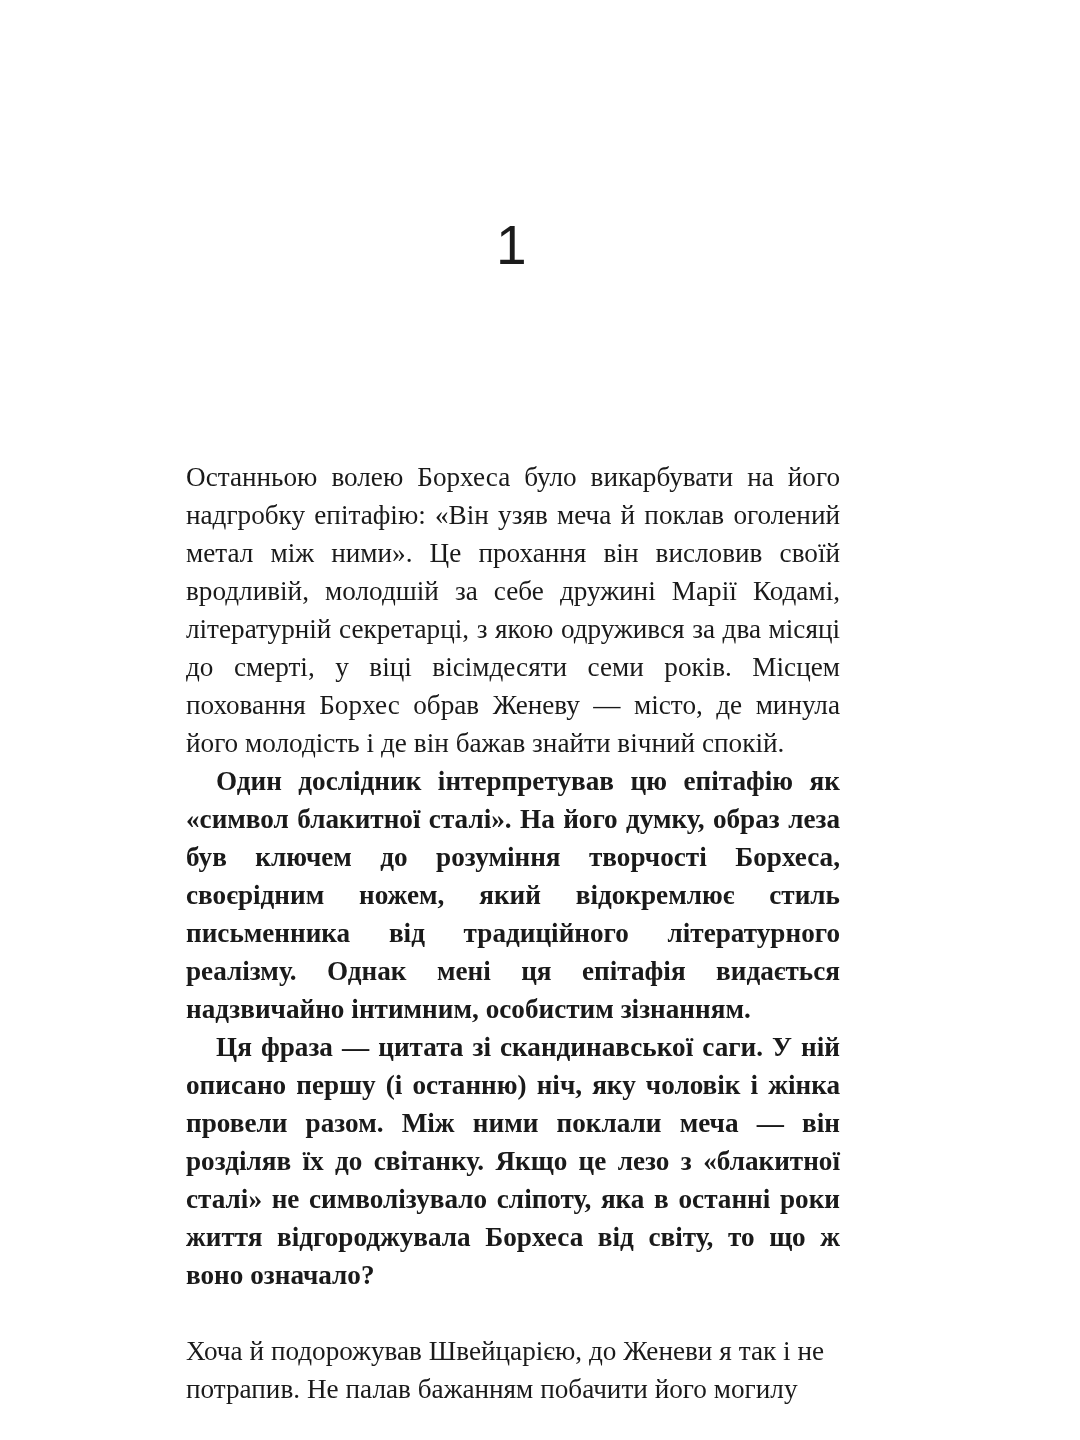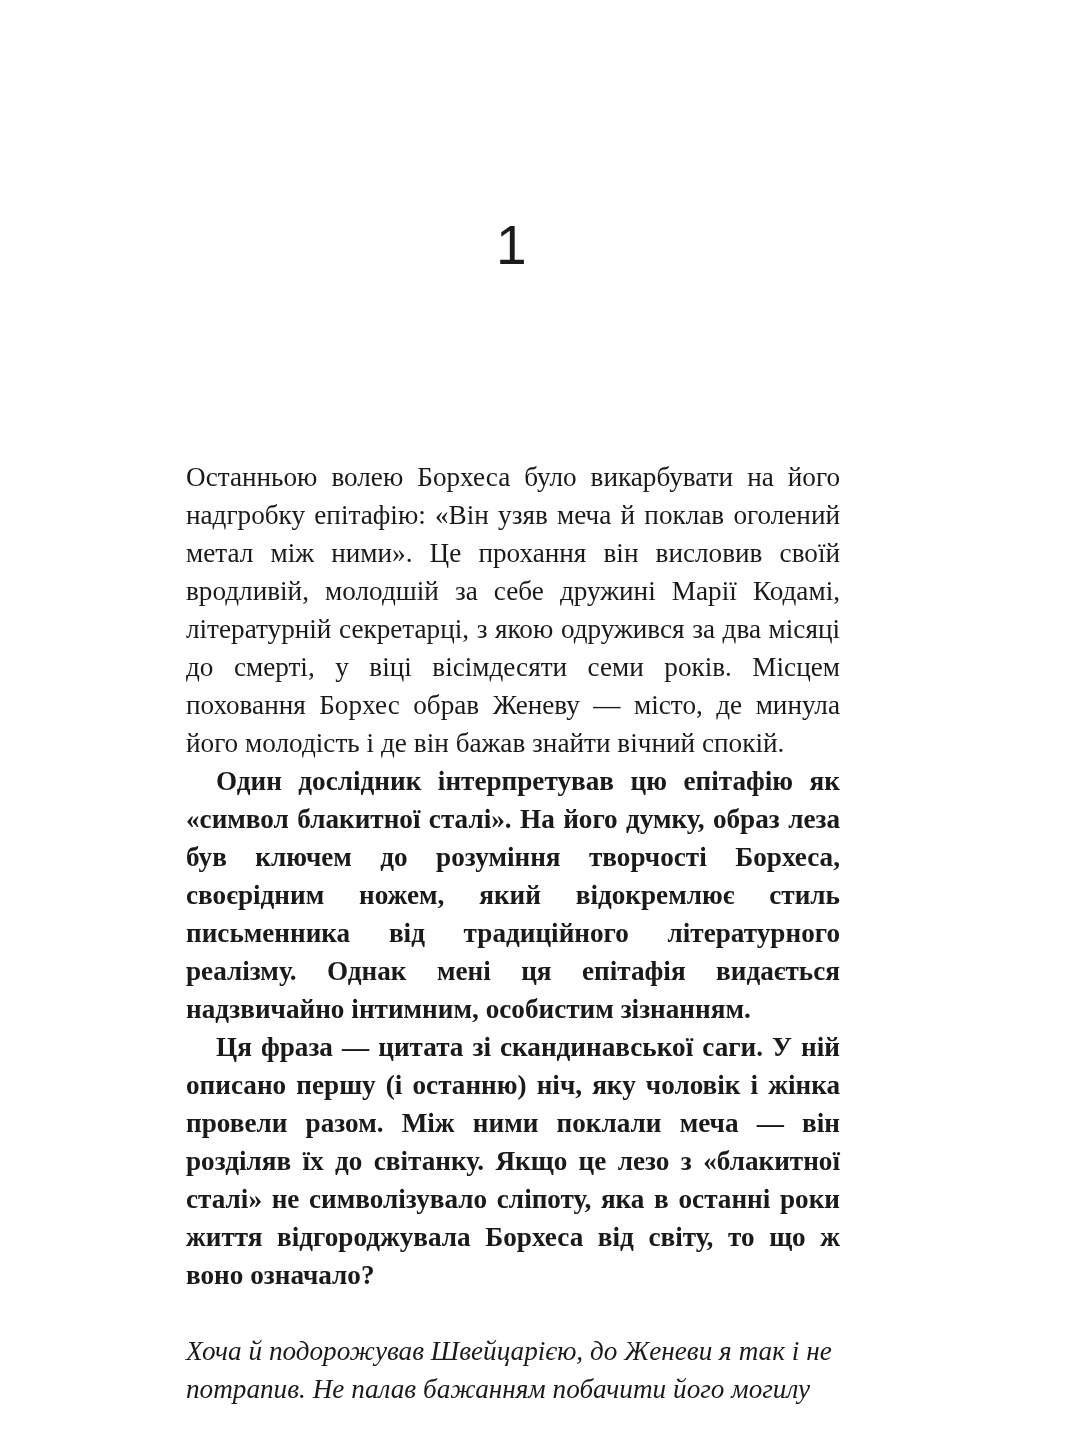--- a/index.html
+++ b/index.html
@@ -49,21 +49,20 @@
     text-justify: inter-word;
     word-spacing: 0.1px;
     hyphens: manual;
   }
   p.body-par.indent {
     text-indent: 30px;
     font-weight: bold;
   }
   p.body-par.spaced-before {
     margin-top: 38px;
-    font-style: italic;
   }
   p.body-par:last-child {
     text-align: left;
   }
 </style>
 </head>
 <body>
 
 <div class="page">
 

